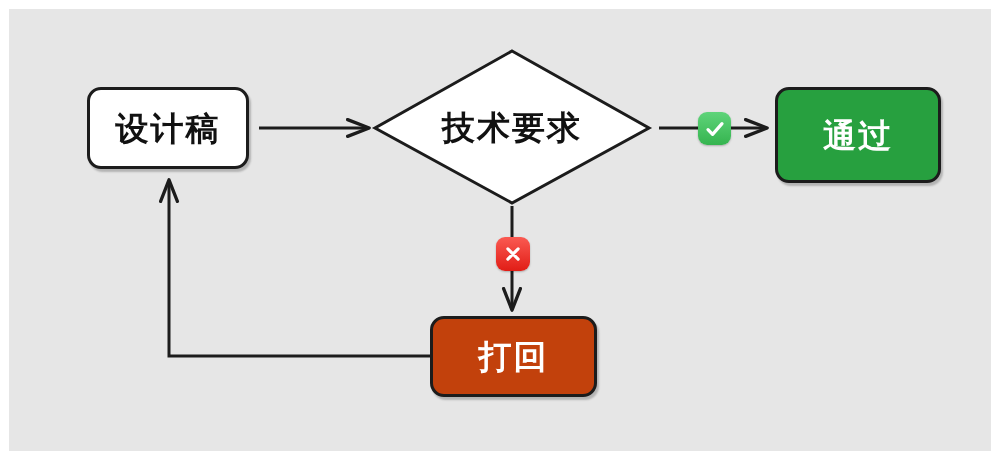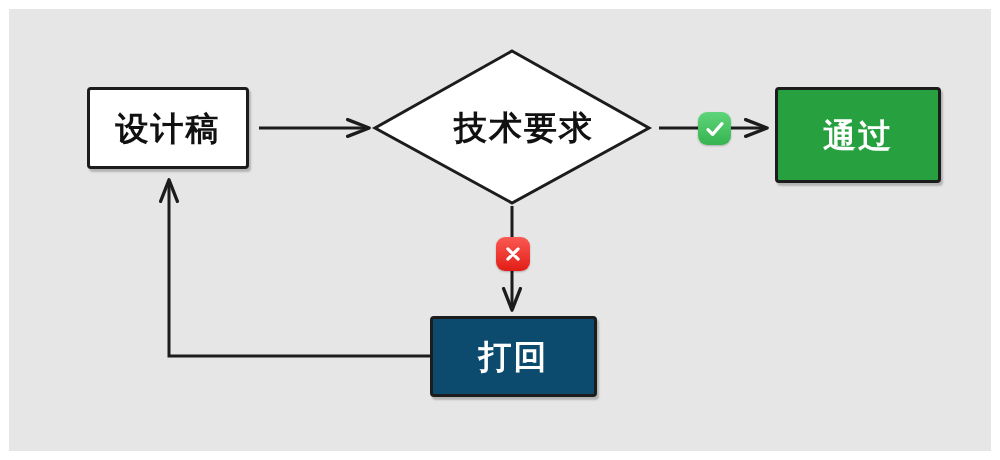--- a/index.html
+++ b/index.html
@@ -29,21 +29,21 @@
     height: 460px;
   }
 
   
   .node {
     position: absolute;
     display: flex;
     align-items: center;
     justify-content: center;
     box-sizing: border-box;
-    border-radius: 4px;
+    border-radius: 14px;
     text-align: center;
     line-height: 1;
     letter-spacing: 2px;
   }
   .node-label {
     display: block;
     white-space: nowrap;
   }
 
   .node-start {
@@ -74,41 +74,41 @@
     color: #ffffff;
     font-size: 33px;
     font-weight: 700;
   }
 
   .node-reject {
     left: 421px;
     top: 307px;
     width: 167px;
     height: 81px;
-    background: #0c4a6e;
+    background: #c2410c;
     border: 3px solid #1c1c1c;
     box-shadow: 2px 3px 2px rgba(0,0,0,0.22);
   }
   .node-reject .node-label {
     color: #ffffff;
     font-size: 33px;
     font-weight: 700;
   }
 
   
   .node-decision {
     position: absolute;
     left: 364px;
     top: 40px;
     width: 278px;
     height: 158px;
   }
   .node-decision .diamond-text {
     position: absolute;
-    left: 12px;
+    left: 0;
     top: 0;
     width: 278px;
     height: 158px;
     display: flex;
     align-items: center;
     justify-content: center;
     color: #111111;
     font-size: 33px;
     font-weight: 700;
     letter-spacing: 2px;

